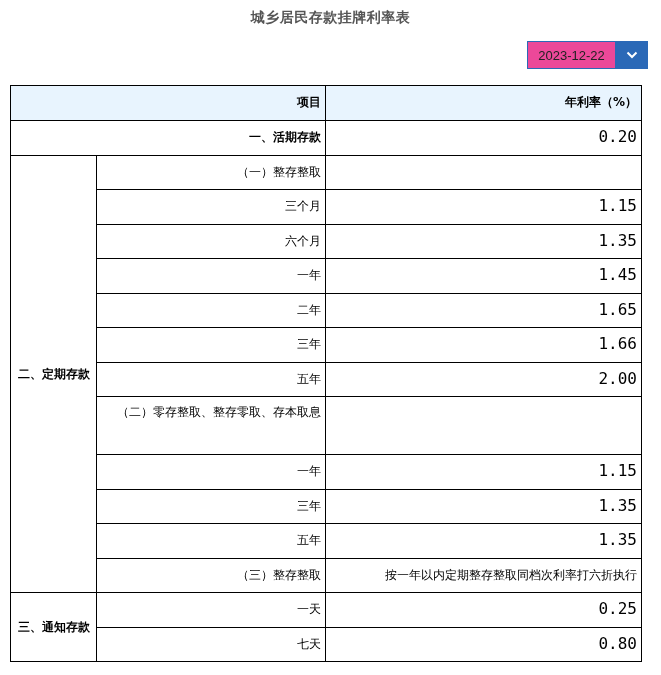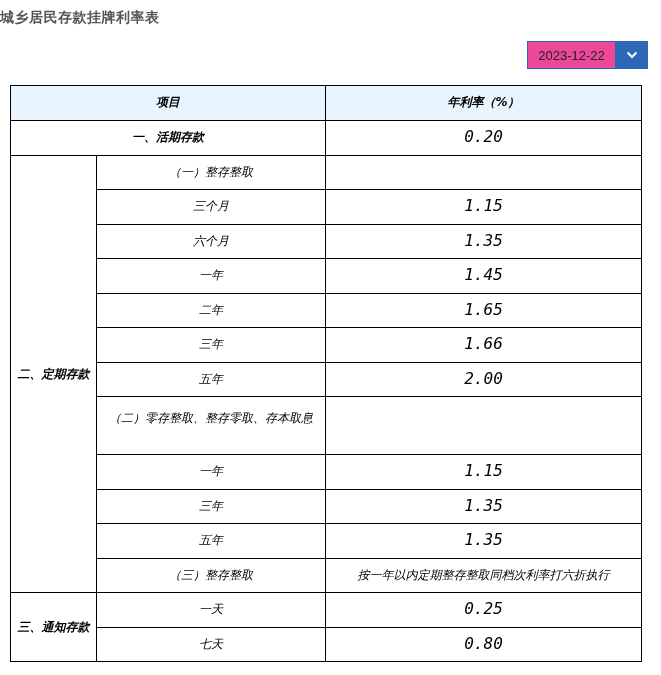--- a/index.html
+++ b/index.html
@@ -1,38 +1,38 @@
 <!DOCTYPE html>
 <html><head>
 <meta charset="utf-8">
 <style>
   html, body { margin:0; padding:0; background:#ffffff; }
   body { width:661px; height:675px; position:relative; overflow:hidden;
          font-family:"DejaVu Sans","Liberation Sans",sans-serif; color:#000; }
-  .title { position:absolute; top:9px; left:0; width:661px; 
+  .title { position:absolute; top:9px; left:0; width:661px; text-align:center;
            font-size:14px; font-weight:bold; color:#555555; letter-spacing:0.5px; }
   .date-select { position:absolute; top:41px; left:527px; width:121px; height:28px;
                  display:flex; box-sizing:border-box; }
   .date-value { width:88px; height:28px; box-sizing:border-box; border:1px solid #2b69b7;
                 border-right:none; background:#ec4899; font-size:13px; color:#222;
                 display:flex; align-items:center; justify-content:center;
                 font-family:"Liberation Sans","DejaVu Sans",sans-serif; }
   .date-btn { width:33px; height:28px; background:#2b69b7; display:flex;
               align-items:center; justify-content:center; cursor:pointer; }
   .date-btn svg { width:12px; height:8px; }
   table { position:absolute; top:85px; left:10px; width:631px; border-collapse:collapse;
           table-layout:fixed; }
-  td, th { border:1.5px solid #000; text-align:center; vertical-align:top;
-           font-size:12px; padding:6px 4px 0 4px; line-height:20px; box-sizing:border-box;font-style:italic; }
+  td, th { border:1.5px solid #000; text-align:right; vertical-align:top;
+           font-size:12px; padding:6px 4px 0 4px; line-height:20px; box-sizing:border-box; }
   th { background:#e8f4fe; font-weight:bold; height:35px; }
   td { height:34.5px; }
   td.bold { font-weight:bold; }
   td.cat { vertical-align:middle; padding:16px 6px; font-weight:bold; line-height:24px; }
   td.num { font-family:"DejaVu Sans Mono","Liberation Mono",monospace; font-size:16px; }
-  td.tall { height:58px; line-height:26px; padding-top:8px; }
+  td.tall { height:58px; line-height:26px; padding-top:2px; }
 </style>
 </head>
 <body>
 
 <div class="title">城乡居民存款挂牌利率表</div>
 
 <div class="date-select">
   <div class="date-value">2023-12-22</div>
   <div class="date-btn">
     <svg viewBox="0 0 12 8">

